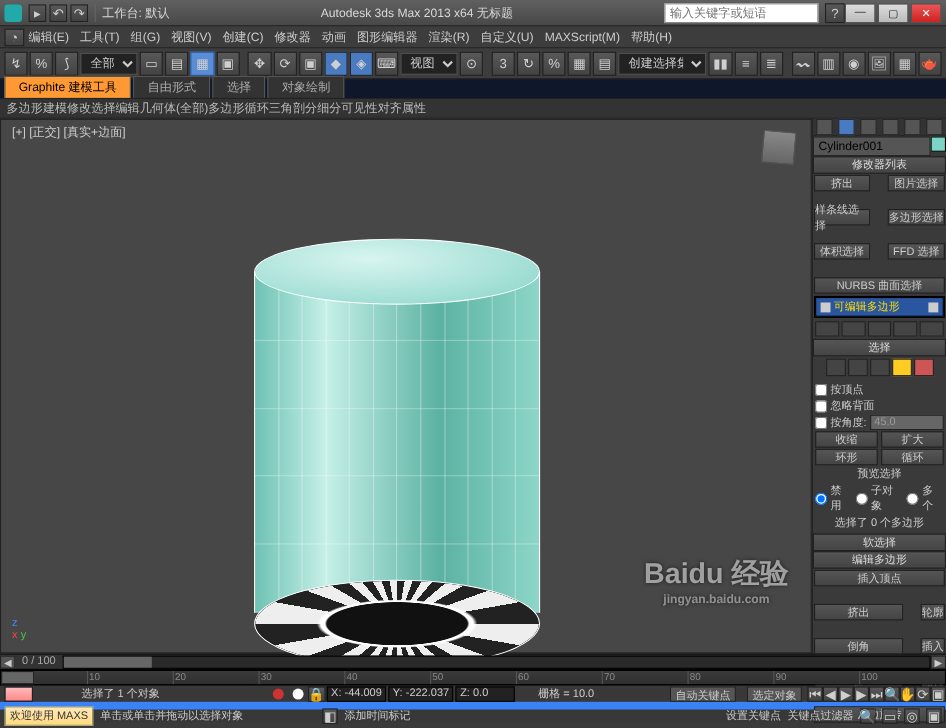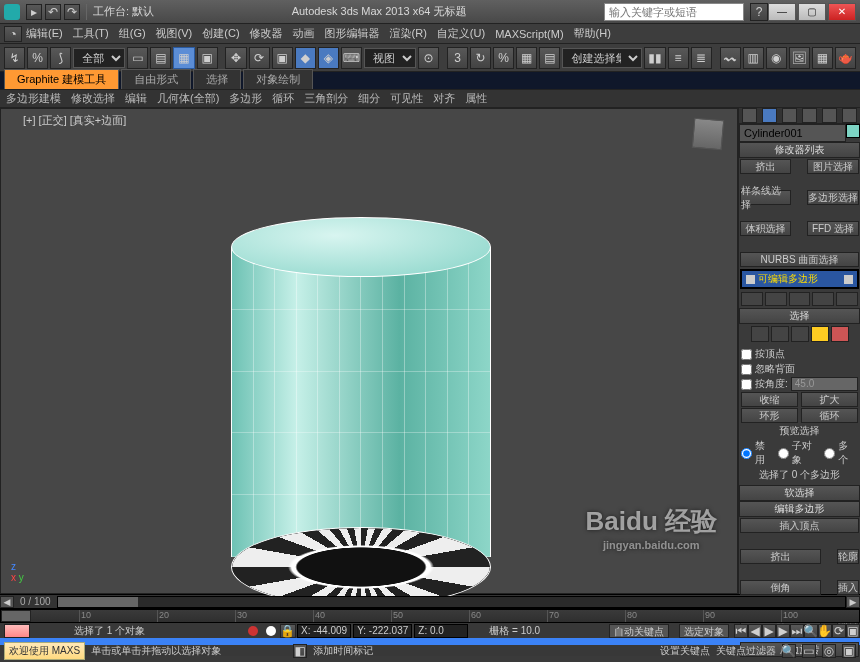--- a/index.html
+++ b/index.html
@@ -22,25 +22,25 @@
 .tbtn{width:22px;height:22px;background:linear-gradient(#585858,#434343);border:1px solid #222;display:flex;align-items:center;justify-content:center;color:#cfcfcf;font-size:12px}
 .tbtn.active{background:#5b8dd6;border-color:#2a5aa0}
 .tbtn.blue{background:#4a7ac0}
 .tsel{background:#222;border:1px solid #555;color:#ccc;height:20px;font-size:11px;padding:0 4px}
 .tsep{width:4px}
 
 .ribbon-tabs{height:18px;background:#0f172a;display:flex;align-items:flex-end;padding:0 4px;font-size:11px;border-bottom:1px solid #222}
 .ribbon-tabs .tab{padding:2px 12px;background:#333;border:1px solid #555;border-bottom:none;margin-right:2px;color:#aaa}
 .ribbon-tabs .tab.on{background:#ff9933;color:#000}
 
-.submenu{height:18px;background:#333;display:flex;align-items:center;padding:0 6px;font-size:11px;border-bottom:1px solid #222;gap:10px;color:#bbb}
+.submenu{height:18px;background:#333;display:flex;align-items:center;padding:0 6px;font-size:11px;border-bottom:1px solid #222;color:#bbb}
 
 .main{display:flex;height:486px}
 .viewport{flex:1;background:#474747;position:relative;border:1px solid #222}
-.vp-label{position:absolute;top:4px;left:22px;font-size:11px;color:#ccc}
+.vp-label{position:absolute;top:4px;left:10px;font-size:11px;color:#ccc}
 .vp-cube{position:absolute;top:10px;right:14px;width:30px;height:30px;background:linear-gradient(#888,#666);transform:rotate(5deg);border:1px solid #555}
 .axis{position:absolute;bottom:10px;left:10px;font-size:10px}
 .ax-z{color:#48f}
 .ax-x{color:#f44}
 .ax-y{color:#4c4}
 .cylinder{position:absolute;left:230px;top:108px;width:260px;height:390px}
 .cyl-top{position:absolute;top:0;left:0;width:260px;height:60px;border-radius:50%;background:radial-gradient(ellipse at 40% 30%,#d8f5f0,#88d4c8);border:1px solid #fff}
 .cyl-body{position:absolute;top:30px;left:0;width:260px;height:310px;background:linear-gradient(90deg,#6ec2b4 0%,#c6f0e8 25%,#5bb2a2 65%,#8dd6c8 100%);border-left:1px solid #fff;border-right:1px solid #fff}
 .cyl-bottom{position:absolute;bottom:0;left:0;width:260px;height:80px;border-radius:50%;background:radial-gradient(ellipse at 50% 50%,#111 0%,#111 35%,#fff 36%,#fff 42%,#2a2a2a 43%);border:1px solid #fff;overflow:hidden}
 .cyl-bottom .fan{position:absolute;inset:0;background:repeating-conic-gradient(from 0deg,#222 0deg 10deg,#eee 10deg 20deg);border-radius:50%;mask:radial-gradient(ellipse,transparent 0 38%,#000 40% 100%);-webkit-mask:radial-gradient(ellipse,transparent 0 38%,#000 40% 100%)}

